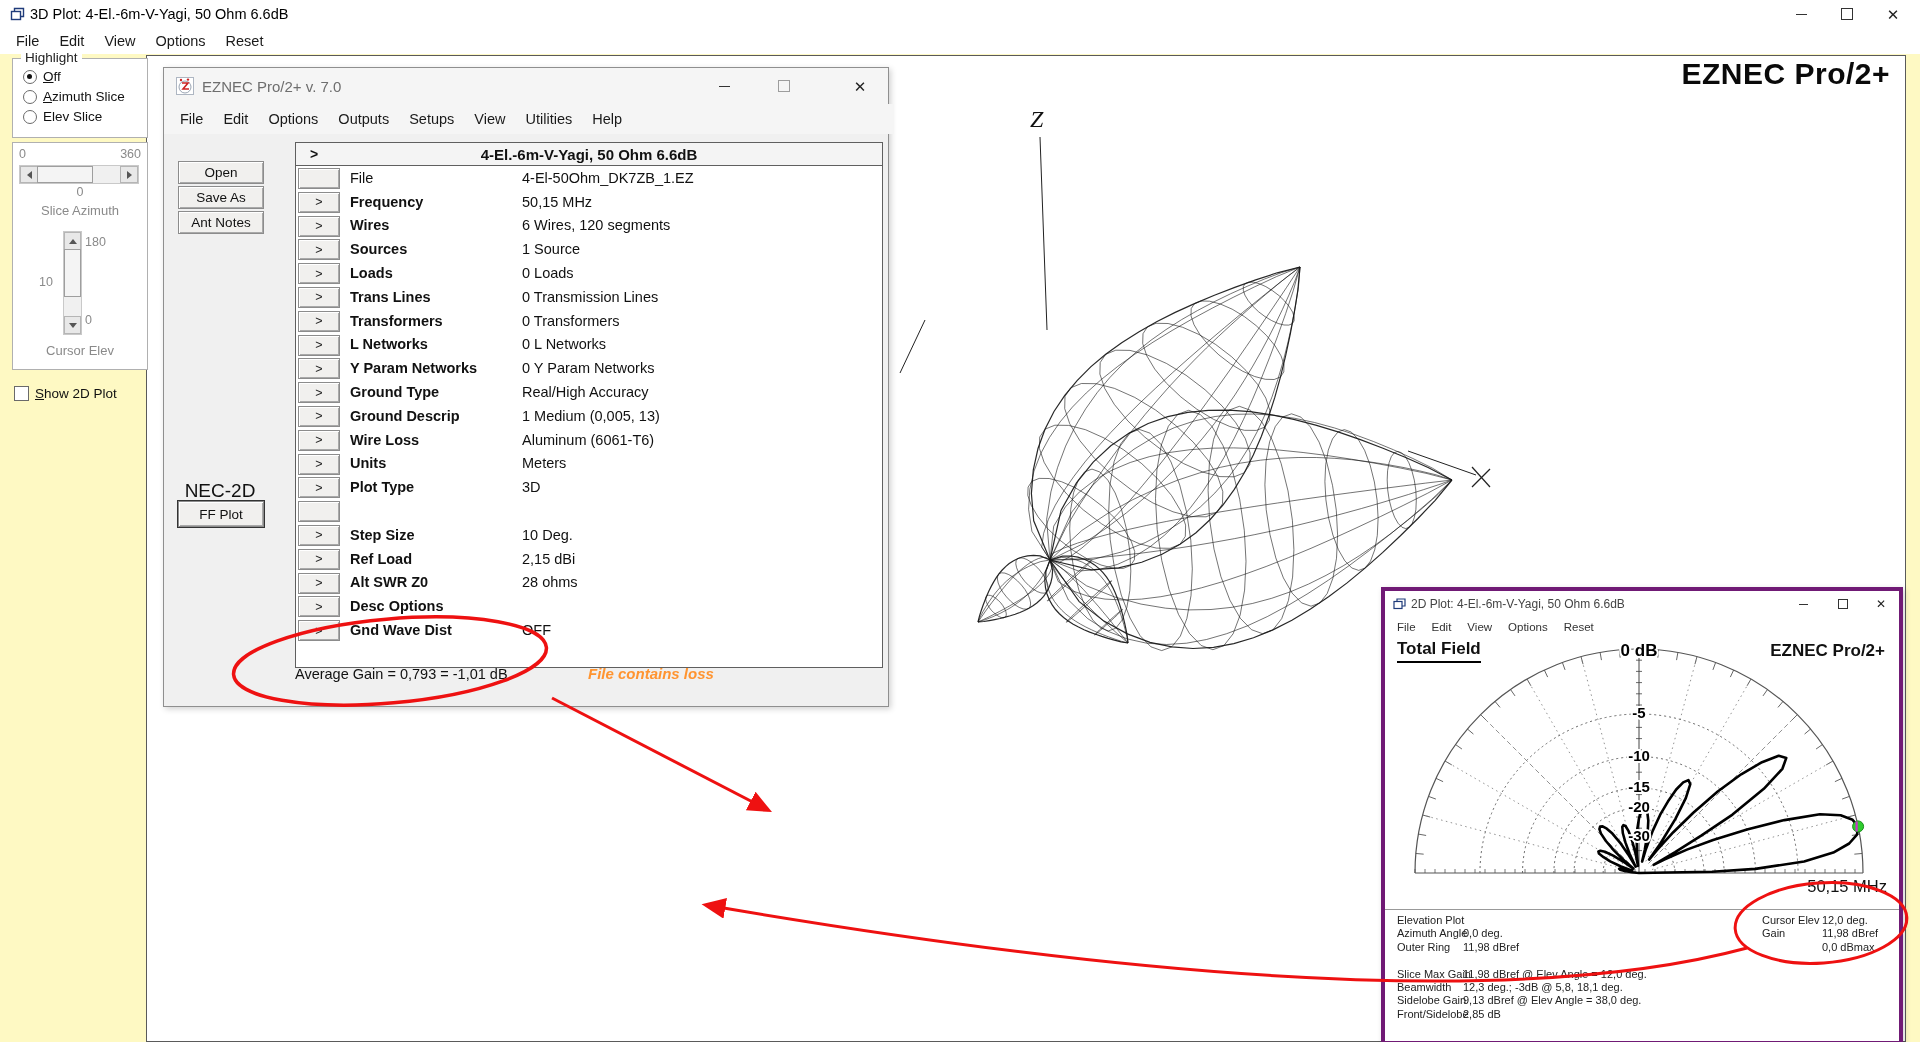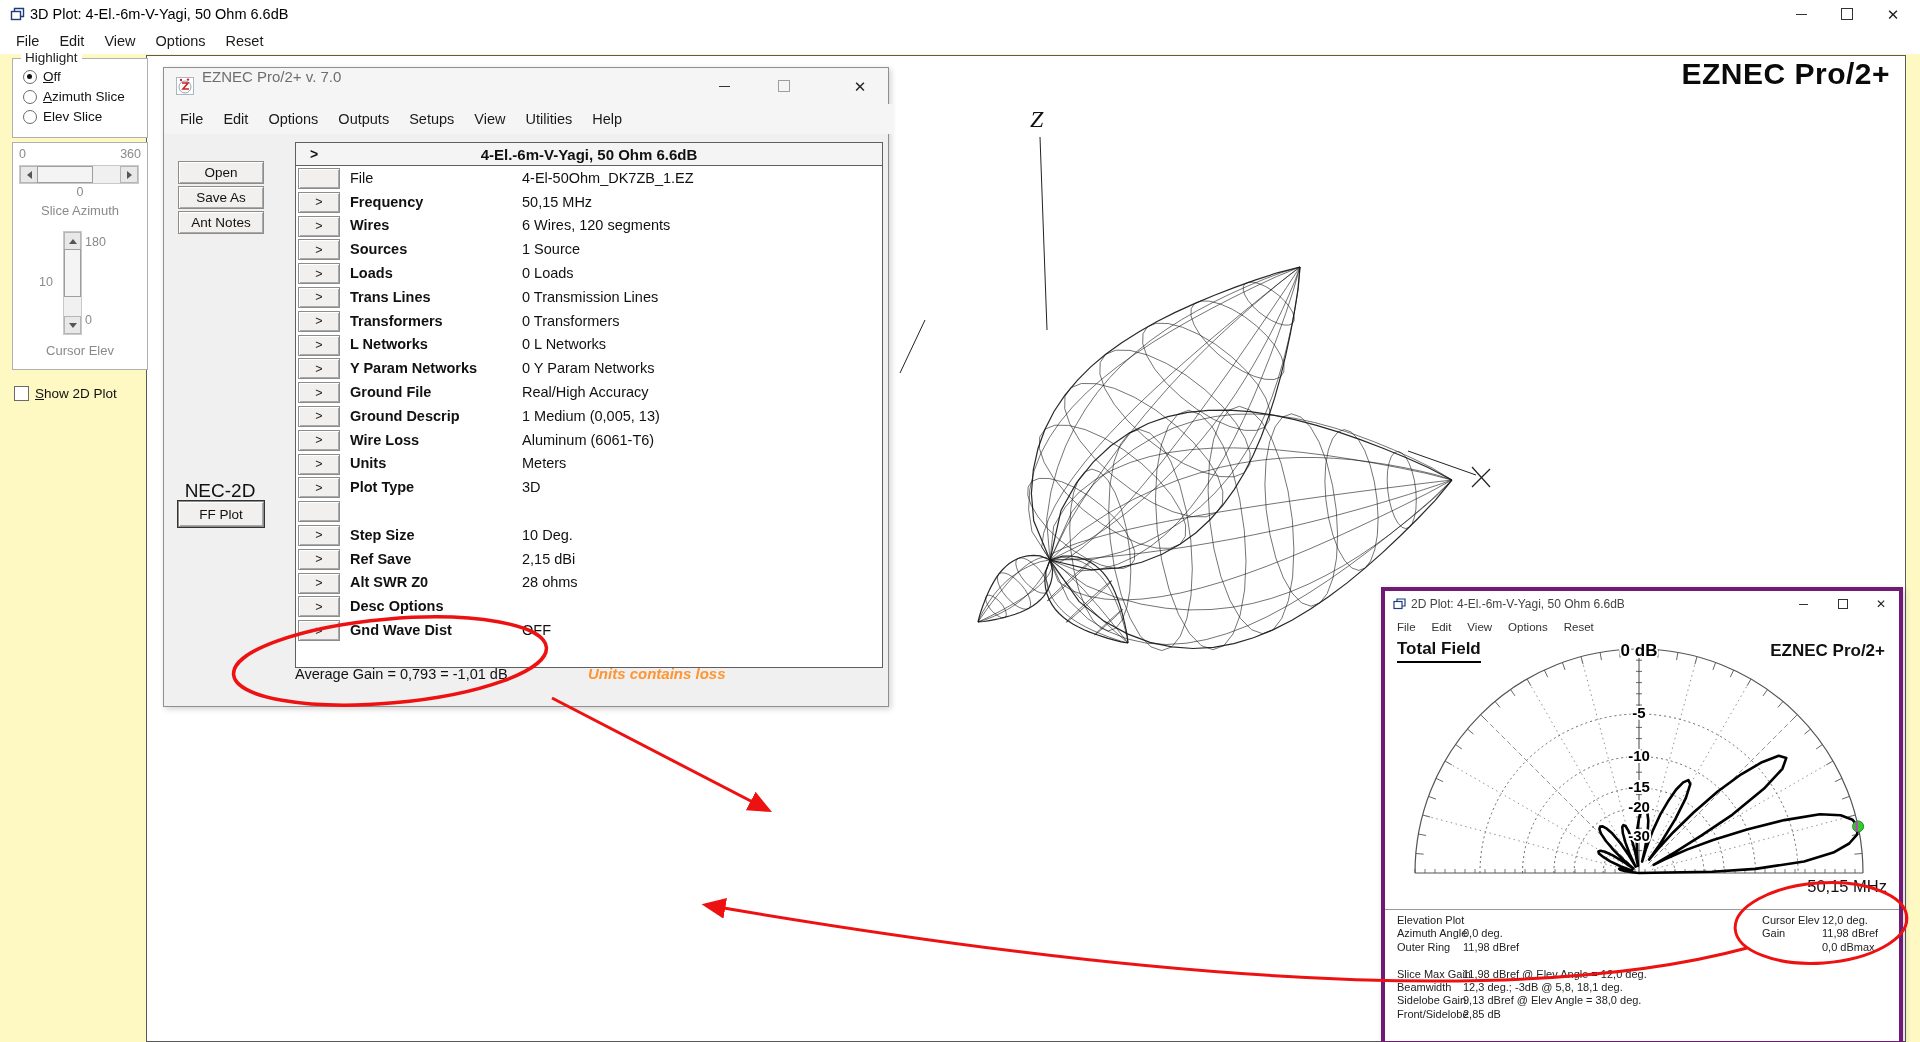--- a/index.html
+++ b/index.html
@@ -30,21 +30,21 @@
   .tri-r{border-top:4px solid transparent;border-bottom:4px solid transparent;border-left:5px solid #555;}
   .tri-u{border-left:4px solid transparent;border-right:4px solid transparent;border-bottom:5px solid #555;}
   .tri-d{border-left:4px solid transparent;border-right:4px solid transparent;border-top:5px solid #555;}
   .thumb{position:absolute;background:#f4f4f4;border:1px solid #9e9e9e;}
   .checkbox{width:13px;height:13px;border:1px solid #6a6a6a;background:#fff;flex:none;}
   
   .content-frame{left:146px;top:55px;width:1758px;height:985px;border:1px solid #5a5a5a;background:#fff;}
   .logo-big{right:30px;top:57px;font-size:30px;font-weight:bold;color:#0a0a0a;letter-spacing:0.5px;}
   
   .eznec-win{left:163px;top:67px;width:724px;height:638px;background:#f0f0f0;border:1px solid #8f8f8f;box-shadow:2px 2px 6px rgba(0,0,0,0.18);}
-  .ez-titlebar{left:0;top:0;width:100%;height:36px;background:#f5f5f5;display:flex;align-items:flex-start;border-bottom:1px solid #e4e4e4;}
+  .ez-titlebar{left:0;top:0;width:100%;height:36px;background:#f5f5f5;display:flex;align-items:center;border-bottom:1px solid #e4e4e4;}
   .ez-title{margin-left:38px;font-size:15px;color:#6e6e6e;}
   .ez-menubar{left:0;top:36px;width:100%;height:30px;display:flex;align-items:center;padding-left:6px;background:#f5f5f5;}
   .ebtn{width:84px;height:21px;margin-bottom:2px;background:#f1f0ee;border:1px solid #8c8c8c;
         box-shadow:inset 1px 1px 0 #ffffff,inset -1px -1px 0 #a9a9a9;
         display:flex;align-items:center;justify-content:center;font-size:13.5px;color:#111;}
   .ffplot{box-shadow:0 0 0 1px #333, inset 1px 1px 0 #ffffff,inset -1px -1px 0 #a9a9a9;}
   .neclabel{width:84px;text-align:center;font-size:19px;color:#111;}
   
   .ez-table{left:131px;top:74px;width:586px;height:524px;background:#ffffff;border:1px solid #5f5f5f;}
   .thead{height:22px;border-bottom:1px solid #5f5f5f;background:#f4f4f4;position:relative;display:flex;align-items:center;justify-content:center;}
@@ -247,21 +247,21 @@
             <div class="tlabel b">L Networks</div>
             <div class="tvalue">0 L Networks</div>
           </div>
           <div class="trow">
             <div class="abox">&gt;</div>
             <div class="tlabel b">Y Param Networks</div>
             <div class="tvalue">0 Y Param Networks</div>
           </div>
           <div class="trow">
             <div class="abox">&gt;</div>
-            <div class="tlabel b">Ground File</div>
+            <div class="tlabel b">Ground Type</div>
             <div class="tvalue">Real/High Accuracy</div>
           </div>
           <div class="trow">
             <div class="abox">&gt;</div>
             <div class="tlabel b">Ground Descrip</div>
             <div class="tvalue">1 Medium (0,005, 13)</div>
           </div>
           <div class="trow">
             <div class="abox">&gt;</div>
             <div class="tlabel b">Wire Loss</div>
@@ -282,21 +282,21 @@
             <div class="tlabel"></div>
             <div class="tvalue"></div>
           </div>
           <div class="trow">
             <div class="abox">&gt;</div>
             <div class="tlabel b">Step Size</div>
             <div class="tvalue">10 Deg.</div>
           </div>
           <div class="trow">
             <div class="abox">&gt;</div>
-            <div class="tlabel b">Ref Save</div>
+            <div class="tlabel b">Ref Load</div>
             <div class="tvalue">2,15 dBi</div>
           </div>
           <div class="trow">
             <div class="abox">&gt;</div>
             <div class="tlabel b">Alt SWR Z0</div>
             <div class="tvalue">28 ohms</div>
           </div>
           <div class="trow">
             <div class="abox">&gt;</div>
             <div class="tlabel b">Desc Options</div>
@@ -304,21 +304,21 @@
           </div>
           <div class="trow">
             <div class="abox">&gt;</div>
             <div class="tlabel b">Gnd Wave Dist</div>
             <div class="tvalue">OFF</div>
           </div>
         </div>
     </div>
 
     <div class="abs ez-status">Average Gain = 0,793 = -1,01 dB</div>
-    <div class="abs loss-note">Units contains loss</div>
+    <div class="abs loss-note">File contains loss</div>
   </div>
 
   <svg id="wire3d" class="abs overlay" style="left:880px;top:95px" width="660" height="640" viewBox="0 0 660 640">
       <text x="150" y="32" font-size="24" font-style="italic" font-family="&quot;Liberation Serif&quot;,serif" fill="#111">Z</text>
       <line x1="160" y1="42" x2="167" y2="235" stroke="#222" stroke-width="1"></line>
       <line x1="45" y1="225" x2="20" y2="278" stroke="#222" stroke-width="1"></line>
       <line x1="528" y1="356" x2="596" y2="380" stroke="#222" stroke-width="1"></line>
       <line x1="592" y1="372" x2="610" y2="392" stroke="#222" stroke-width="1.2"></line>
       <line x1="610" y1="374" x2="592" y2="392" stroke="#222" stroke-width="1.2"></line>
       <path d="M170.0 465.0 L199.2 506.6 L223.9 526.1 L247.4 538.9 L270.0 547.3 L291.8 551.9 L313.0 553.5 L333.6 552.3 L353.8 548.6 L373.5 542.7 L392.9 534.9 L411.9 525.3 L430.5 514.1 L448.9 501.6 L467.1 487.9 L485.0 473.1 L502.8 457.4 L520.4 440.8 L537.9 423.5 L555.2 405.3 L572.0 385.0 " fill="none" stroke="#161616" stroke-width="1.2" opacity="0.92"></path>

